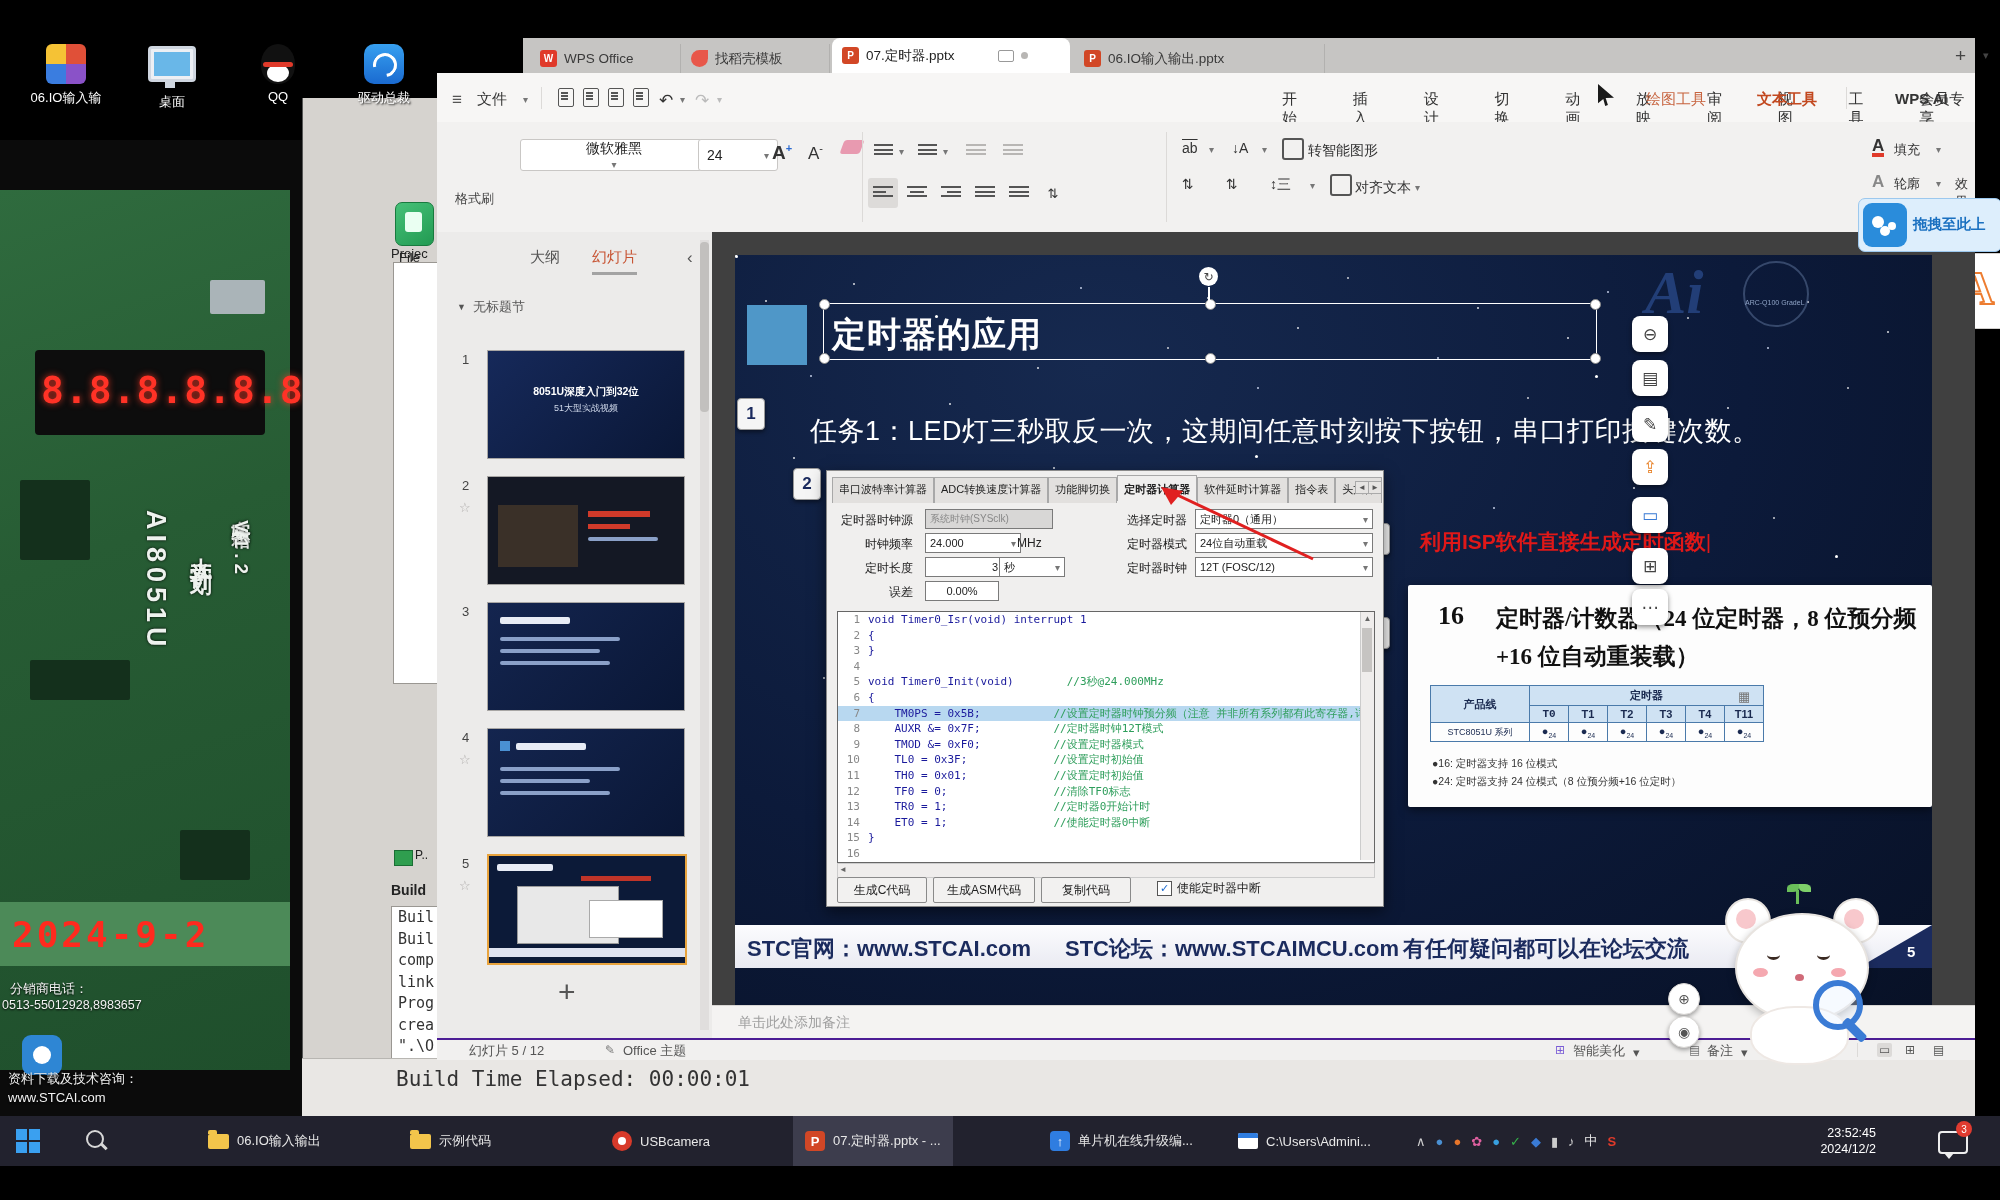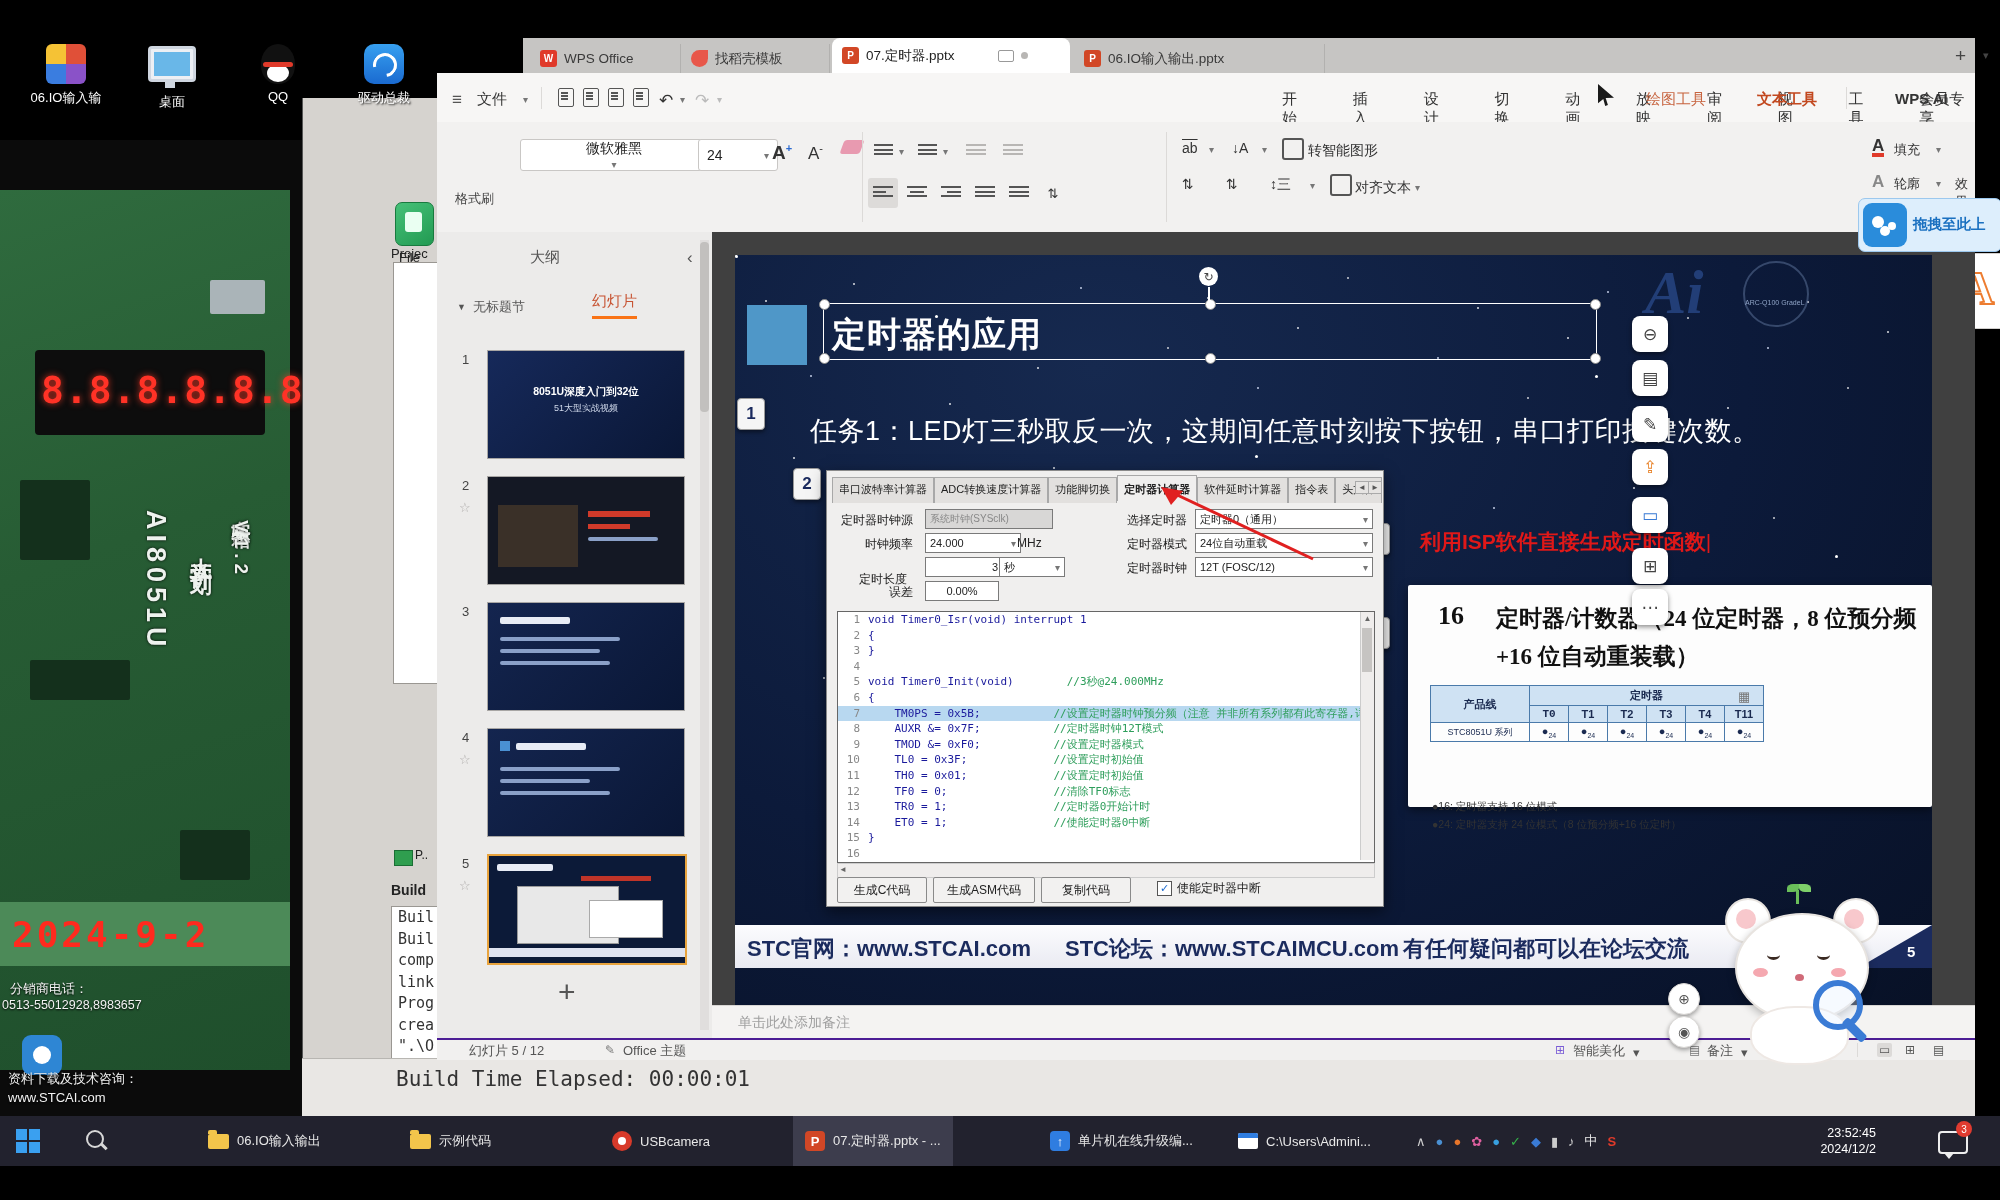--- a/index.html
+++ b/index.html
@@ -99,21 +99,21 @@
   .ylwbar::after{content:"";display:block;height:4px;background:#e8e83a;margin-top:-3px;}
   #drag-popup{position:absolute;left:1858px;top:198px;width:142px;height:52px;background:#ddeefc;border:1px solid #9cc8ee;border-radius:7px;z-index:40;}
   #drag-popup .cloud{position:absolute;left:4px;top:4px;width:44px;height:44px;background:#2a8cdb;border-radius:9px;}
   #drag-popup .cloud::after{content:"";position:absolute;left:9px;top:13px;width:12px;height:12px;border-radius:50%;background:#fff;
      box-shadow:14px 4px 0 -2px #fff,7px 9px 0 -1px #fff;}
   #drag-popup span{position:absolute;left:54px;top:16px;font-size:14.5px;font-weight:bold;color:#1a70c0;white-space:nowrap;}
 
   
   #spanel{left:437px;top:232px;width:275px;height:806px;background:#ecebea;border-right:1px solid #d8d6d4;}
   .ptab{position:absolute;top:16px;font-size:15px;color:#555;}
-  #ptab-slides{color:#c75332;border-bottom:3px solid #f97316;padding-bottom:5px;margin-top:44px;}
+  #ptab-slides{color:#c75332;border-bottom:3px solid #a3a3a3;padding-bottom:5px;}
   .thumb{position:absolute;left:50px;width:196px;height:107px;background:#0c1a38;border:1px solid #a8a6a4;overflow:hidden;}
   .thumb.sel{border:2px solid #e8a33d;}
   .snum{position:absolute;left:25px;font-size:13px;color:#444;}
   .sstar{position:absolute;left:22px;font-size:13px;color:#b0aeac;}
   .t-bar{position:absolute;background:#8aa0c8;height:4px;border-radius:2px;}
   .t-title{position:absolute;background:#e8ecf5;height:7px;border-radius:2px;}
   #plusbtn{position:absolute;left:121px;top:743px;font-size:30px;color:#555;}
   #pscroll{position:absolute;left:263px;top:8px;width:9px;height:790px;background:#e0dedd;}
   #pscroll i{position:absolute;left:0;top:2px;width:9px;height:170px;background:#c2c0be;border-radius:4px;}
 
@@ -186,21 +186,21 @@
 
   
   #dsheet{position:absolute;left:673px;top:330px;width:524px;height:222px;background:#fdfdfd;border-radius:2px;
     box-shadow:0 3px 10px rgba(0,0,0,.5);color:#111;}
   #ds-num{position:absolute;left:30px;top:16px;font-size:26px;font-weight:bold;font-family:"Liberation Serif","DejaVu Serif",serif;}
   .ds-head{position:absolute;left:88px;font-size:23px;font-weight:bold;font-family:"Liberation Serif","DejaVu Serif",serif;}
   #ds-table{position:absolute;left:22px;top:100px;border-collapse:collapse;font-size:11px;}
   #ds-table td,#ds-table th{border:1px solid #4a7aaa;text-align:center;padding:2px 6px;color:#1a2a50;}
   #ds-table .hd{background:#cfe2f3;font-weight:bold;}
   #ds-table sub{font-size:7px;}
-  .ds-note{position:absolute;left:24px;font-size:10.5px;color:#333;margin-top:43px;}
+  .ds-note{position:absolute;left:24px;font-size:10.5px;color:#333;}
   #ds-icon{position:absolute;left:330px;top:104px;font-size:13px;color:#777;}
 
   
   #red-arrow{position:absolute;left:420px;top:226px;width:170px;height:84px;}
 
   
   .cbtn{position:absolute;width:30px;height:30px;border-radius:50%;background:#fff;border:1px solid #d8d6d4;
     box-shadow:0 2px 4px rgba(0,0,0,.35);display:flex;align-items:center;justify-content:center;font-size:14px;color:#555;z-index:55;}
 
   
@@ -615,21 +615,21 @@
       <span class="frm-lbl" style="left:14px;top:41px;">定时器时钟源</span>
       <div class="frm-box dis" style="left:98px;top:38px;width:118px;">
           <span style="font-size:10px;">系统时钟(SYSclk)</span>
         </div>
       <span class="frm-lbl" style="left:38px;top:65px;">时钟频率</span>
       <div class="frm-box" style="left:98px;top:62px;width:86px;">
           <span>24.000</span>
           <span class="chev">▾</span>
         </div>
       <span class="frm-lbl" style="left:190px;top:65px;">MHz</span>
-      <span class="frm-lbl" style="left:32px;top:89px;margin-top:11px;">定时长度</span>
+      <span class="frm-lbl" style="left:38px;top:89px;">定时长度</span>
       <div class="frm-box" style="left:98px;top:86px;width:68px;justify-content:flex-end;">
           <span>3</span>
         </div>
       <div class="frm-box" style="left:172px;top:86px;width:56px;">
           <span>秒</span>
           <span class="chev">▾</span>
         </div>
       <span class="frm-lbl" style="left:62px;top:113px;">误差</span>
       <div class="frm-box" style="left:98px;top:110px;width:64px;justify-content:center;">
           <span>0.00%</span>

